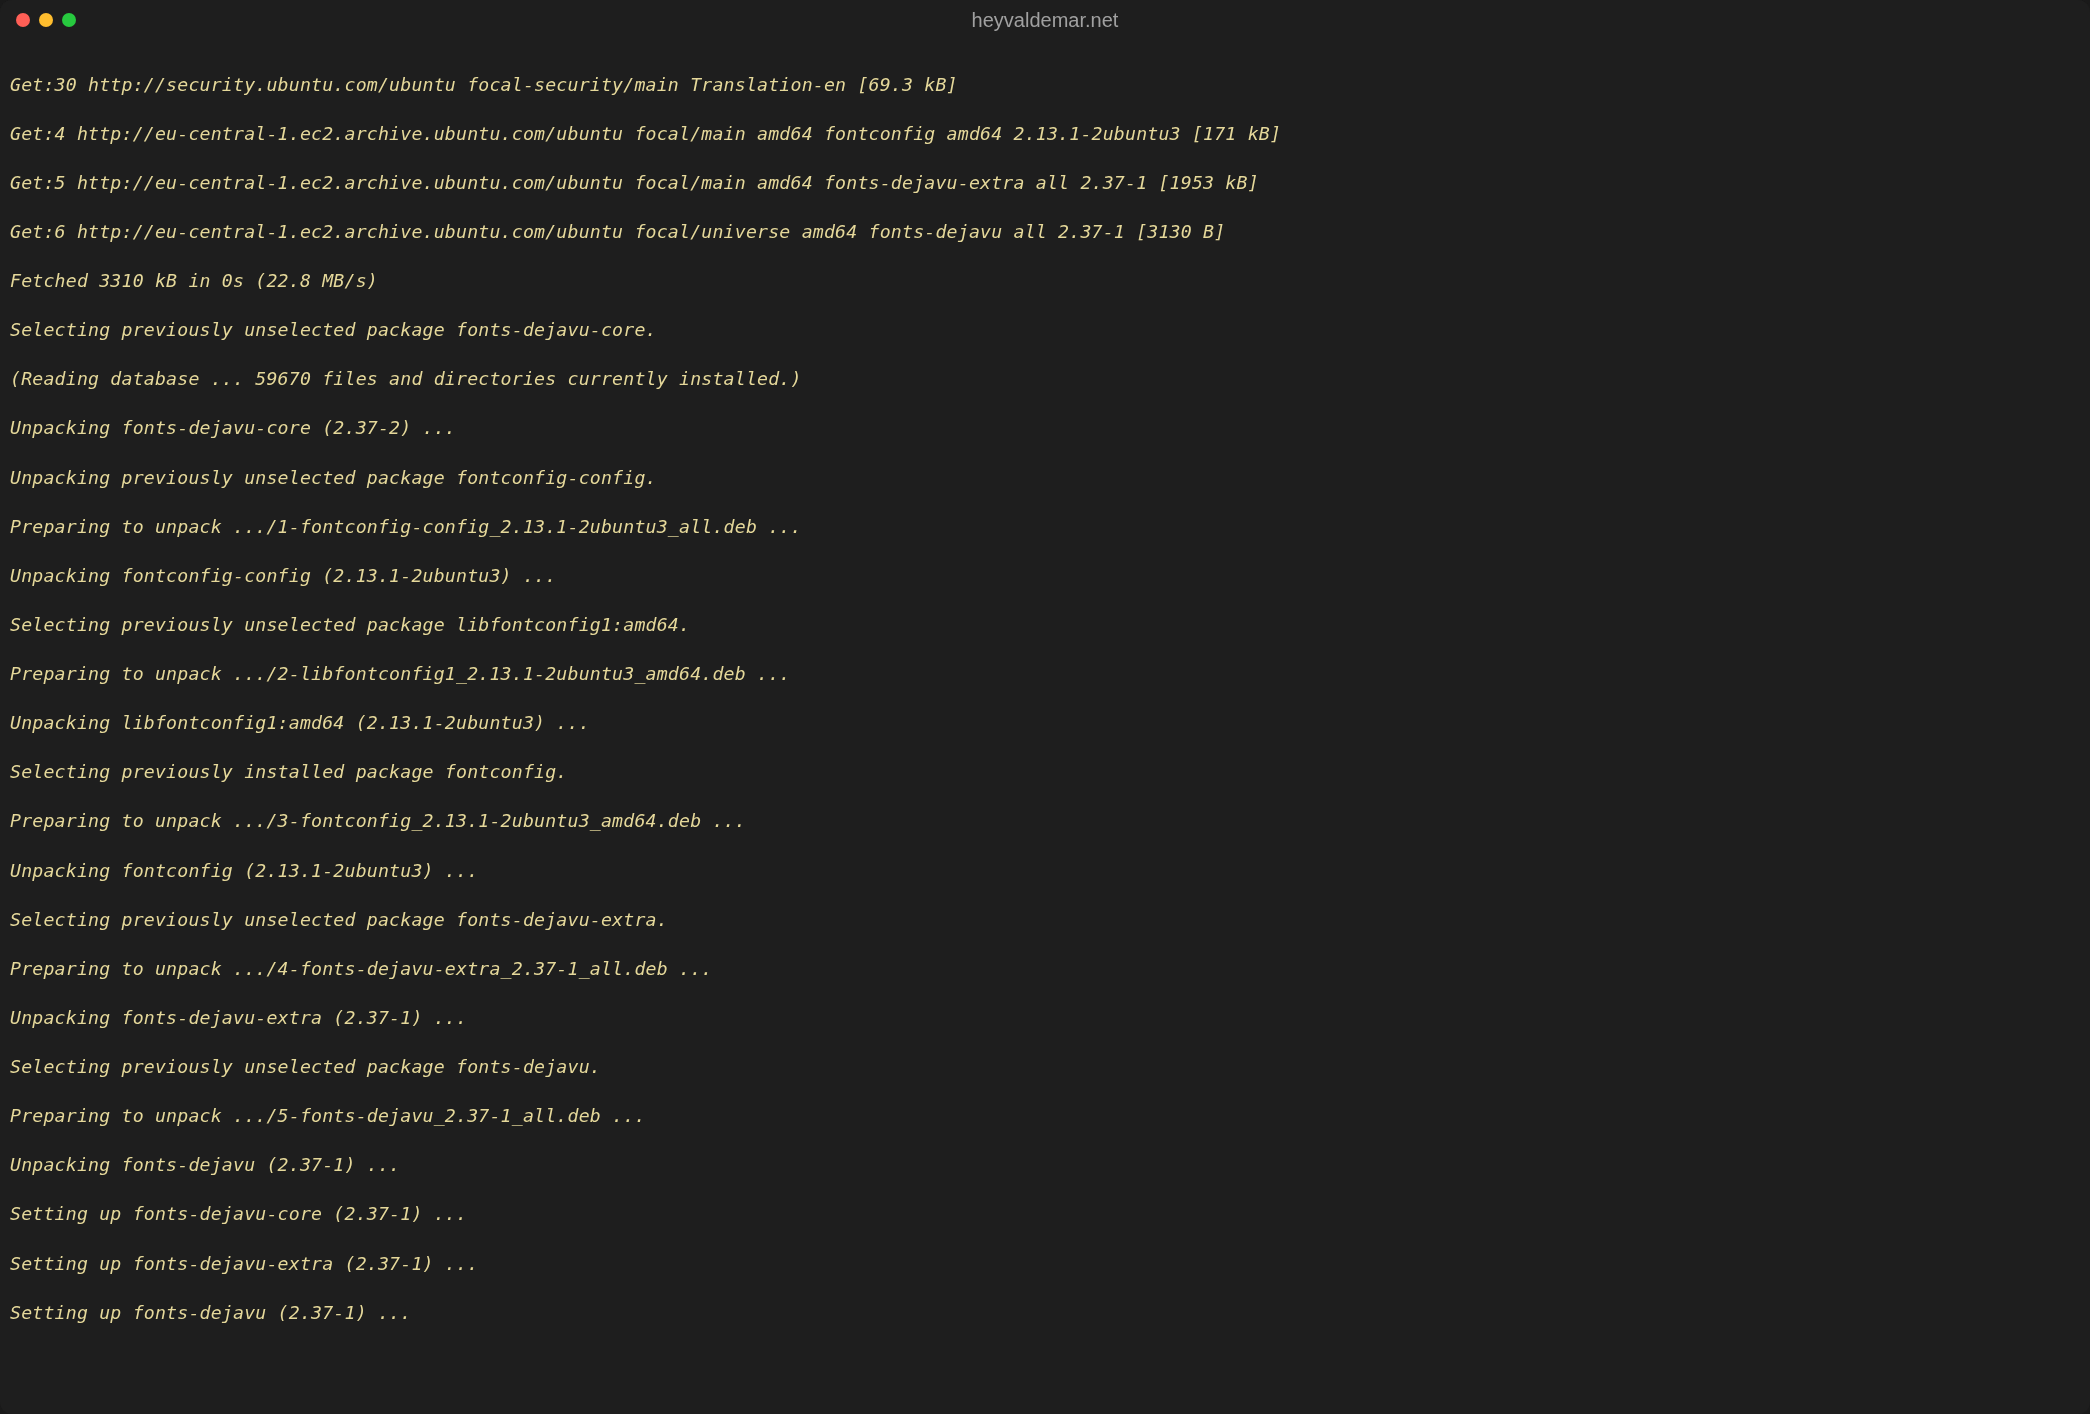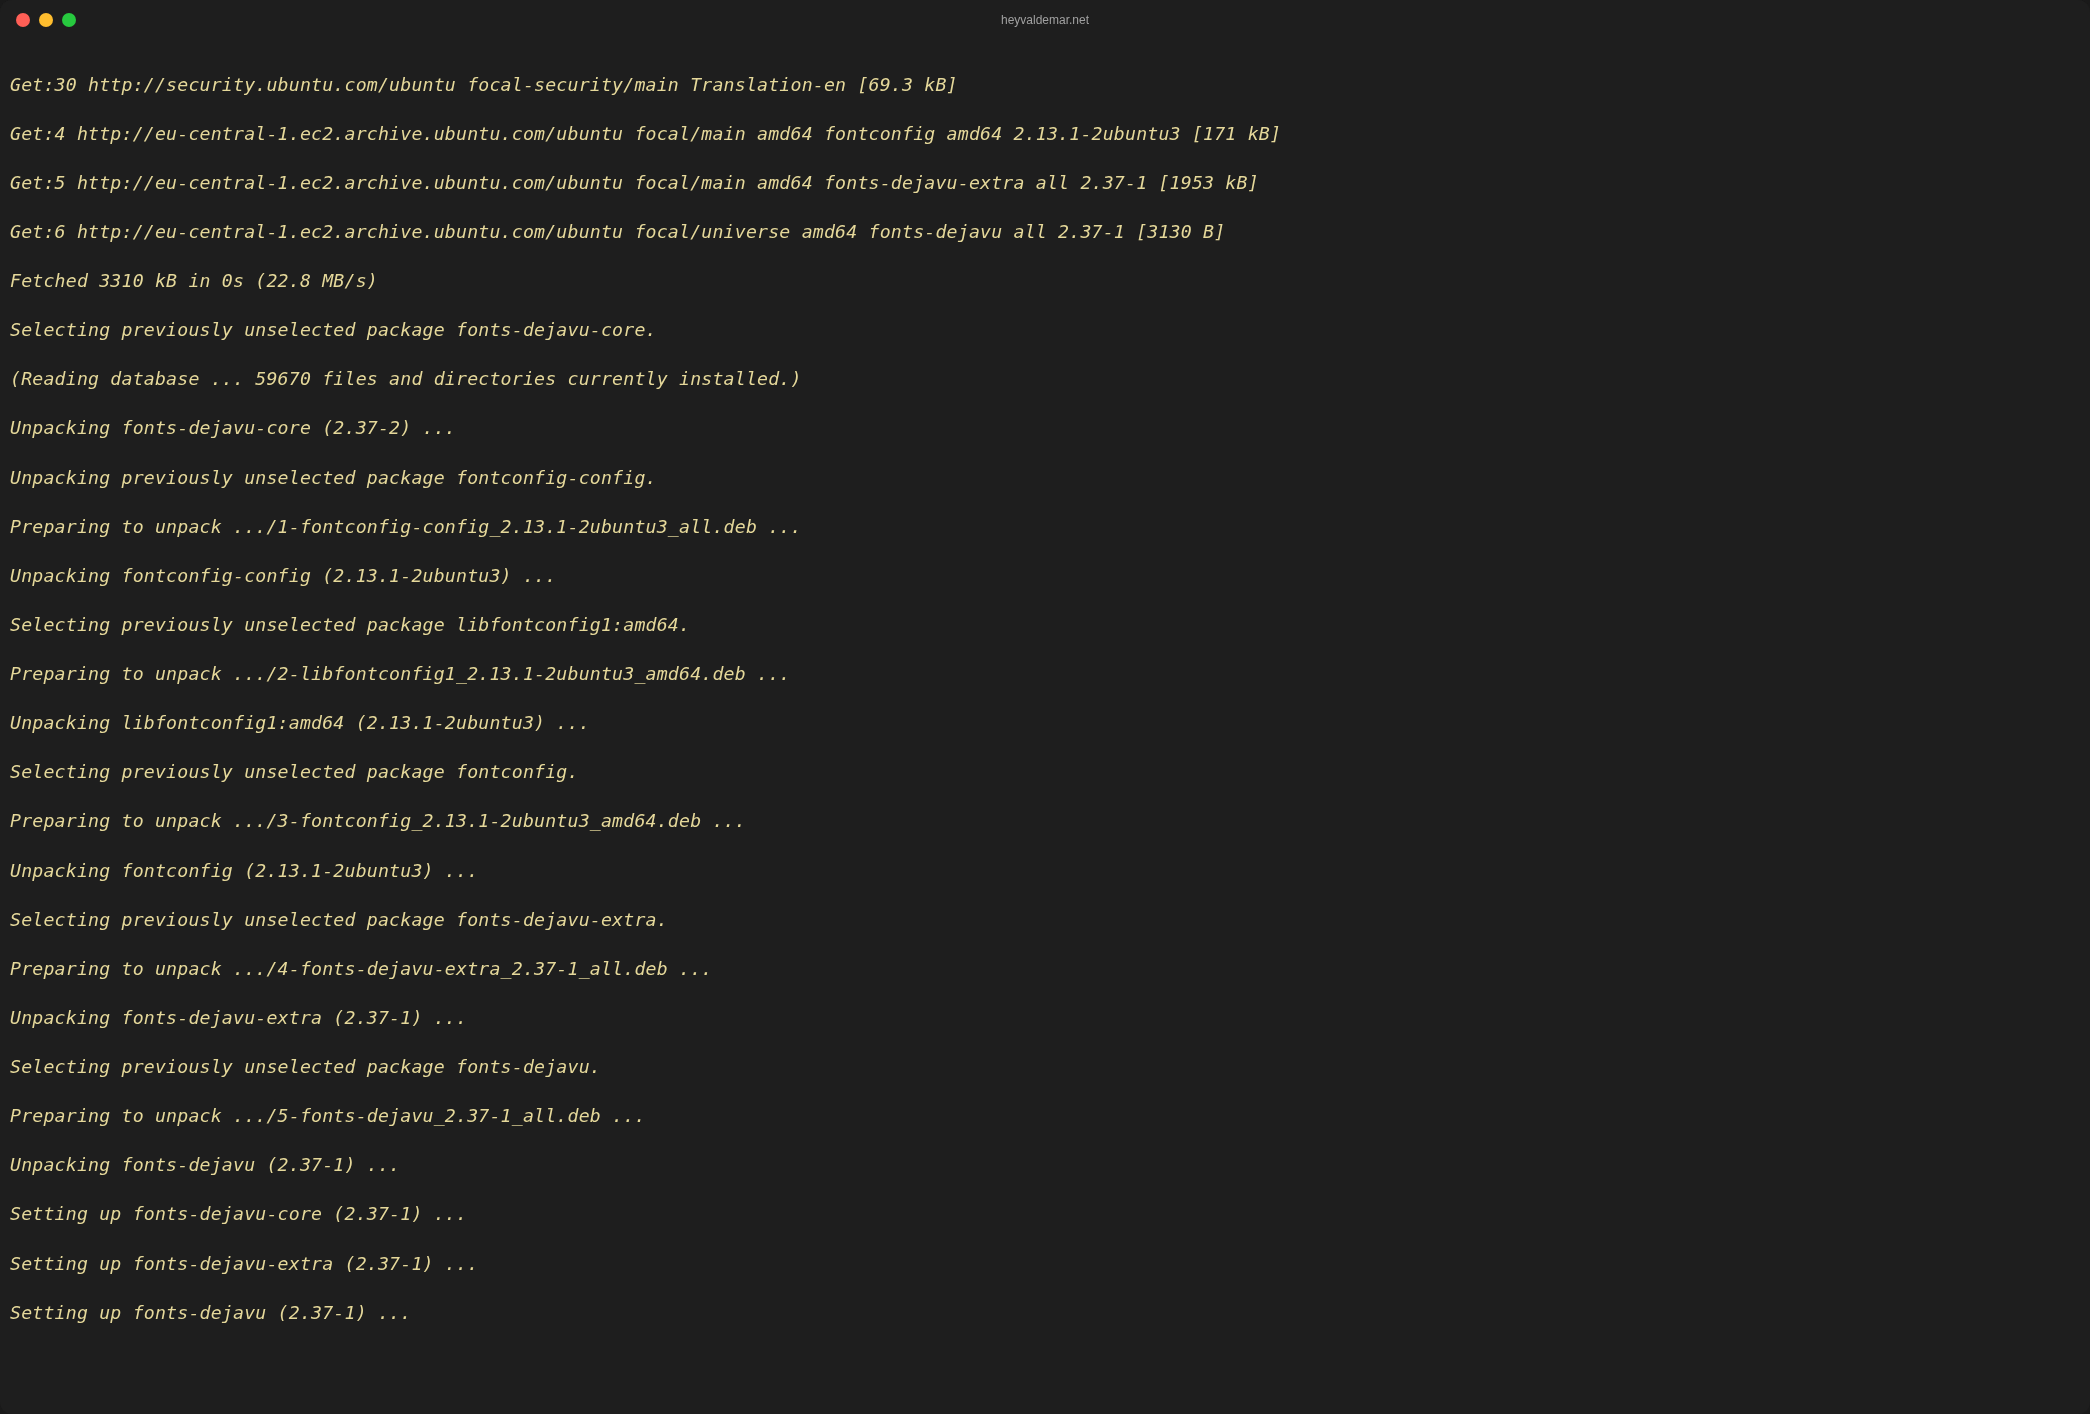--- a/index.html
+++ b/index.html
@@ -39,21 +39,21 @@
       border-radius: 50%;
     }
     .traffic-light.close { background: #ff5f56; }
     .traffic-light.minimize { background: #ffbd2e; }
     .traffic-light.maximize { background: #27c93f; }
     .window-title {
       position: absolute;
       left: 50%;
       transform: translateX(-50%);
       color: #a0a0a0;
-      font-size: 12px;
+      font-size: 20px;
       font-family: -apple-system, 'Helvetica Neue', sans-serif;
     }
     .terminal-body {
       padding: 8px 10px;
       color: #e5d89a;
       line-height: 1.35;
       white-space: pre;
       font-size: 18.2px;
       letter-spacing: 0.2px;
     }
@@ -82,21 +82,21 @@
 <div class="output-line">Fetched 3310 kB in 0s (22.8 MB/s)</div>
 <div class="output-line">Selecting previously unselected package fonts-dejavu-core.</div>
 <div class="output-line">(Reading database ... 59670 files and directories currently installed.)</div>
 <div class="output-line">Unpacking fonts-dejavu-core (2.37-2) ...</div>
 <div class="output-line">Unpacking previously unselected package fontconfig-config.</div>
 <div class="output-line">Preparing to unpack .../1-fontconfig-config_2.13.1-2ubuntu3_all.deb ...</div>
 <div class="output-line">Unpacking fontconfig-config (2.13.1-2ubuntu3) ...</div>
 <div class="output-line">Selecting previously unselected package libfontconfig1:amd64.</div>
 <div class="output-line">Preparing to unpack .../2-libfontconfig1_2.13.1-2ubuntu3_amd64.deb ...</div>
 <div class="output-line">Unpacking libfontconfig1:amd64 (2.13.1-2ubuntu3) ...</div>
-<div class="output-line">Selecting previously unselected package fontconfig.</div>
+<div class="output-line">Selecting previously installed package fontconfig.</div>
 <div class="output-line">Preparing to unpack .../3-fontconfig_2.13.1-2ubuntu3_amd64.deb ...</div>
 <div class="output-line">Unpacking fontconfig (2.13.1-2ubuntu3) ...</div>
 <div class="output-line">Selecting previously unselected package fonts-dejavu-extra.</div>
 <div class="output-line">Preparing to unpack .../4-fonts-dejavu-extra_2.37-1_all.deb ...</div>
 <div class="output-line">Unpacking fonts-dejavu-extra (2.37-1) ...</div>
 <div class="output-line">Selecting previously unselected package fonts-dejavu.</div>
 <div class="output-line">Preparing to unpack .../5-fonts-dejavu_2.37-1_all.deb ...</div>
 <div class="output-line">Unpacking fonts-dejavu (2.37-1) ...</div>
 <div class="output-line">Setting up fonts-dejavu-core (2.37-1) ...</div>
 <div class="output-line">Setting up fonts-dejavu-extra (2.37-1) ...</div>

